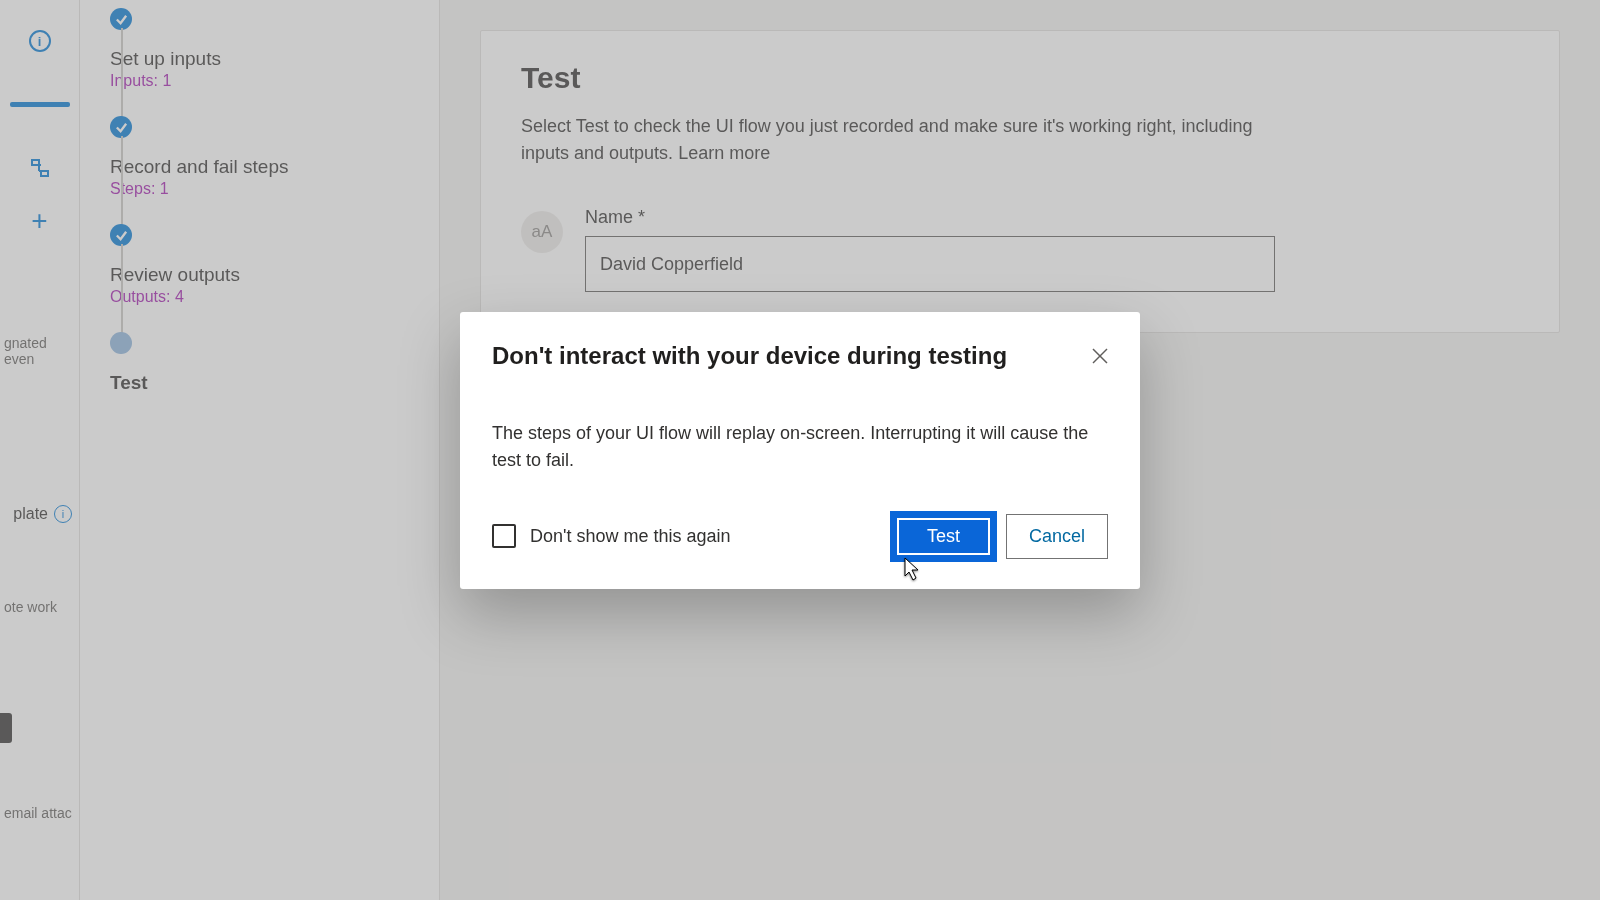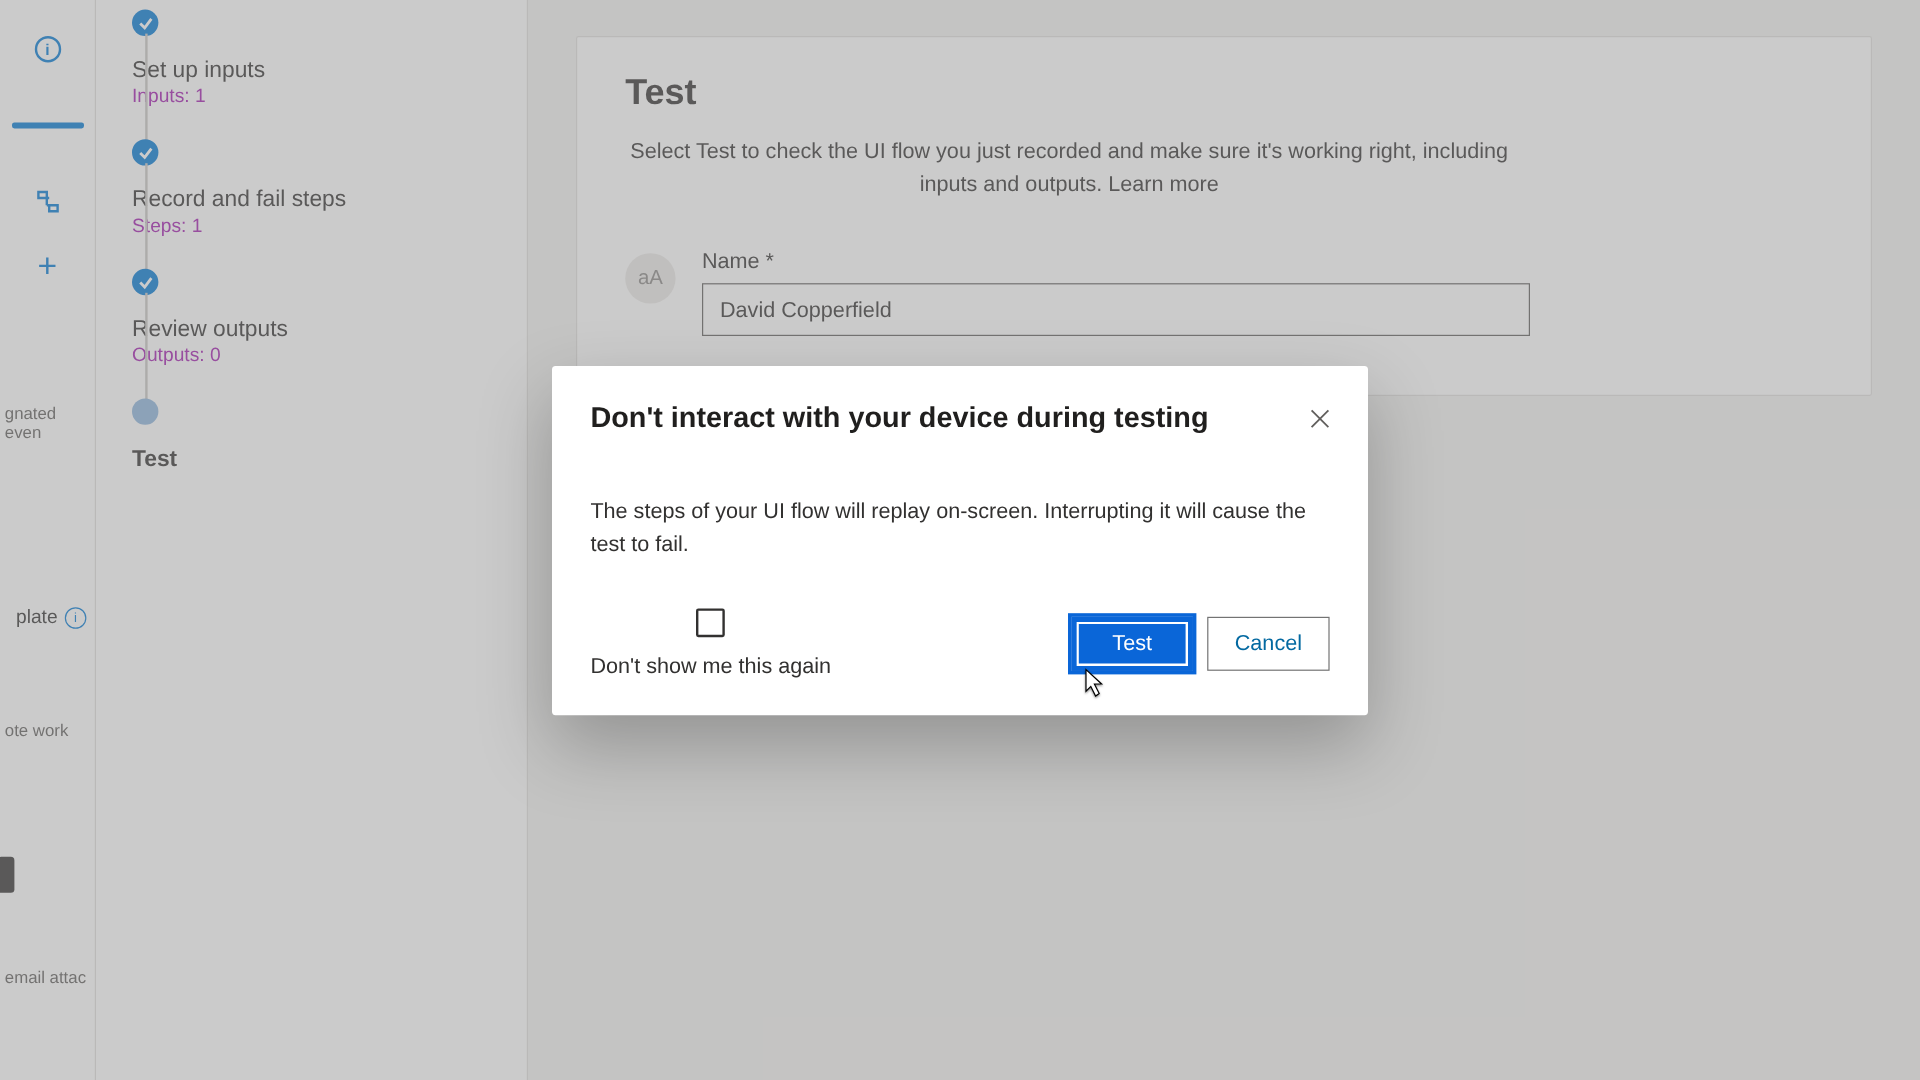--- a/index.html
+++ b/index.html
@@ -32,40 +32,40 @@
 .step-dot.done svg { width: 13px; height: 13px; stroke: #fff; stroke-width: 2.5; fill: none; }
 .step-dot.current { background: #8cb4dc; }
 .step-body { display: flex; flex-direction: column; gap: 2px; }
 .step-title { font-size: 19px; color: #323130; }
 .step-sub { font-size: 16px; color: #a21caf; }
 .step.current .step-title { font-weight: 600; }
 
 .main-pane { flex: 1; background: #f3f2f1; padding: 30px 40px; }
 .card { background: #fff; border: 1px solid #e1dfdd; border-radius: 2px; padding: 30px 40px 40px 40px; min-height: 300px; }
 .card h1 { font-size: 30px; font-weight: 600; color: #323130; margin-bottom: 18px; }
-.card .desc { font-size: 18px; color: #323130; line-height: 1.5; max-width: 740px; margin-bottom: 40px; text-align: center; }
+.card .desc { font-size: 18px; color: #323130; line-height: 1.5; max-width: 740px; margin-bottom: 40px; }
 .desc .learn { color: #323130; }
 .form-row { display: flex; align-items: flex-start; gap: 22px; }
 .badge-icon { width: 42px; height: 42px; border-radius: 50%; background: #eceae8; color: #8a8886; font-size: 17px; display: flex; align-items: center; justify-content: center; margin-top: 4px; }
 .field { flex: 1; }
 .field-label { font-size: 18px; color: #323130; margin-bottom: 8px; }
 .field-label .req { color: #323130; }
-.field-input { width: 690px; height: 44px; border: 1px solid #605e5c; padding: 0 14px; font-size: 18px; color: #323130; background: #fff; }
+.field-input { width: 690px; height: 56px; border: 1px solid #605e5c; padding: 0 14px; font-size: 18px; color: #323130; background: #fff; }
 
 .overlay { position: absolute; inset: 0; background: rgba(140,140,140,0.45); display: flex; align-items: center; justify-content: center; }
 .dialog {
   width: 680px; background: #fff; border-radius: 3px; box-shadow: 0 25px 60px rgba(0,0,0,0.25);
   padding: 30px 32px 30px 32px; position: relative;
 }
 .dialog-title { font-size: 24px; font-weight: 600; color: #201f1e; margin-bottom: 50px; max-width: 540px; }
 .dialog-close { position: absolute; top: 28px; right: 24px; width: 32px; height: 32px; display: flex; align-items: center; justify-content: center; color: #605e5c; cursor: pointer; }
 .dialog-close svg { width: 18px; height: 18px; stroke: #605e5c; stroke-width: 1.5; }
 .dialog-body { font-size: 18px; color: #323130; line-height: 1.5; margin-bottom: 40px; max-width: 600px; }
 .dialog-footer { display: flex; align-items: center; justify-content: space-between; }
-.chk-row { display: flex; align-items: center; gap: 14px; flex-direction: column; }
+.chk-row { display: flex; align-items: center; gap: 14px; }
 .chk { width: 24px; height: 24px; border: 2px solid #323130; border-radius: 2px; background: #fff; }
 .chk-label { font-size: 18px; color: #323130; }
 .btn-row { display: flex; gap: 12px; }
 .btn-primary {
   background: #0a66d8; color: #fff; border: 4px solid #0a66d8; outline: 3px solid #0a66d8;
   padding: 8px 30px; font-size: 18px; font-weight: 400; cursor: pointer; position: relative;
   box-shadow: inset 0 0 0 2px #fff;
 }
 .btn-secondary { background: #fff; color: #0369a1; border: 1px solid #737373; padding: 10px 22px; font-size: 18px; cursor: pointer; }
 
@@ -125,21 +125,21 @@
       </div>
     </div>
     <div class="step">
       <div class="step-dot done">
           <svg viewBox="0 0 14 14">
             <polyline points="2,7 6,11 12,3"></polyline>
           </svg>
         </div>
       <div class="step-body">
         <div class="step-title">Review outputs</div>
-        <div class="step-sub">Outputs: 0</div>
+        <div class="step-sub">Outputs: 4</div>
       </div>
     </div>
     <div class="step current">
       <div class="step-dot current"></div>
       <div class="step-body">
         <div class="step-title">Test</div>
       </div>
     </div>
   </div>
 

